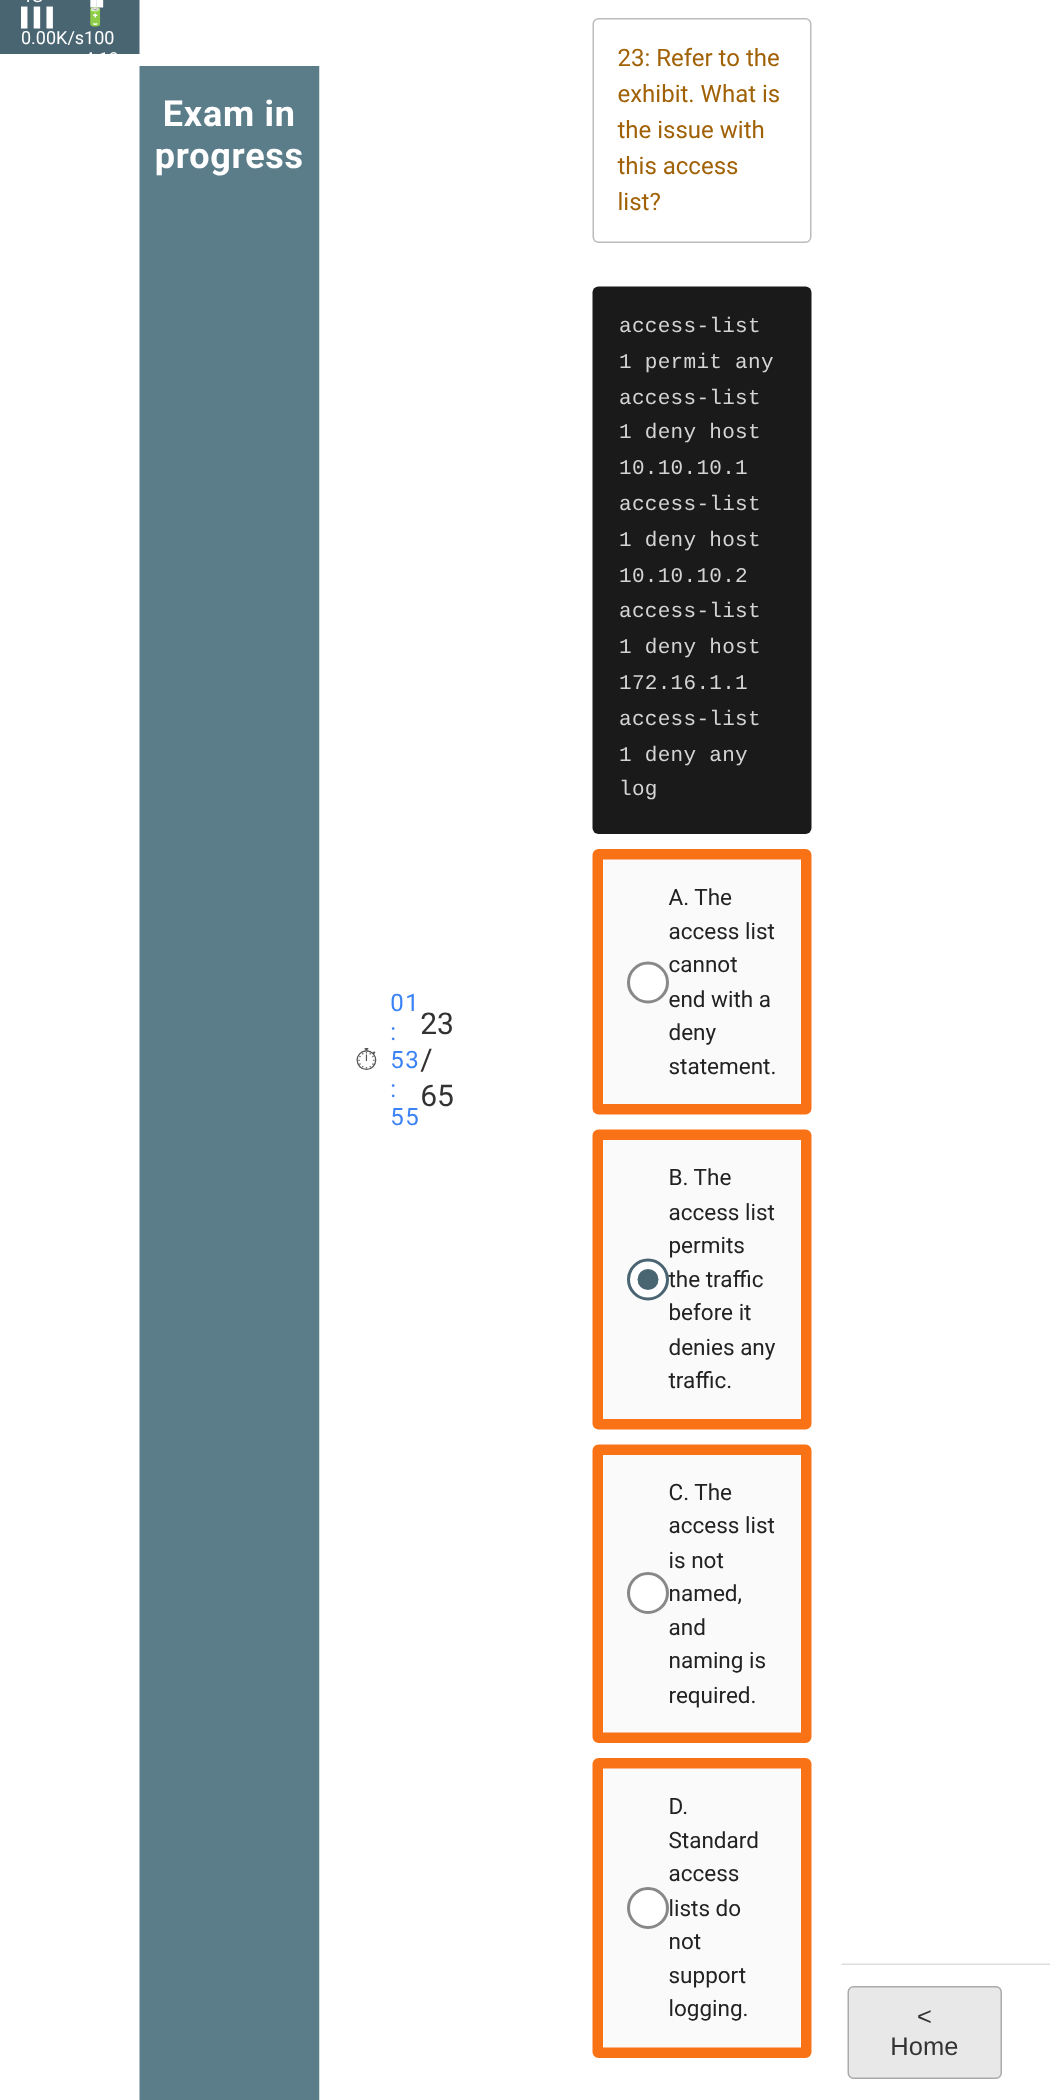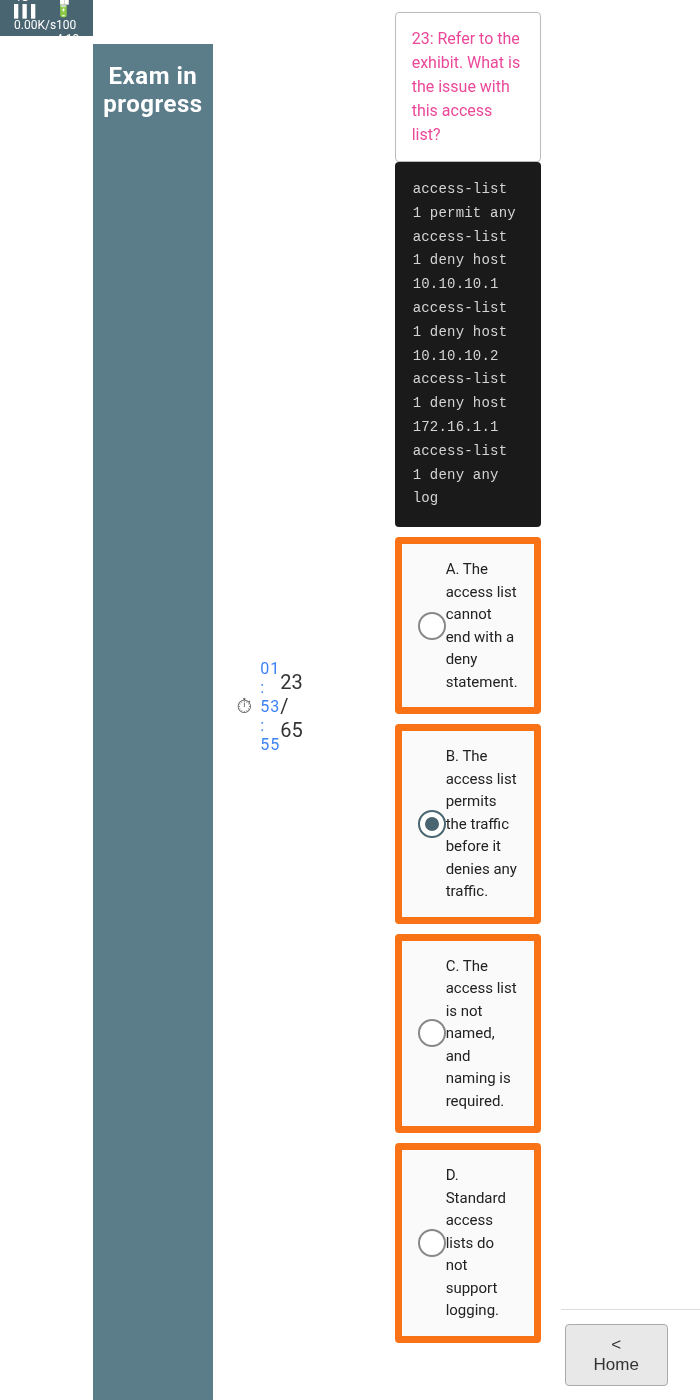--- a/index.html
+++ b/index.html
@@ -110,22 +110,22 @@
     
     .question-area {
       padding: 12px 20px;
       background: #fff;
     }
     .question-box {
       border: 1.5px solid #bbb;
       border-radius: 4px;
       padding: 14px 16px;
       font-size: 16px;
-      color: #ec4899;
-      margin-bottom: 0;
+      color: #a16207;
+      margin-bottom: 29px;
       line-height: 1.5;
     }
     
     .code-block {
       background: #1a1a1a;
       border-radius: 4px;
       padding: 16px 18px;
       margin-bottom: 10px;
       font-family: 'Courier New', Courier, monospace;
       font-size: 14px;

